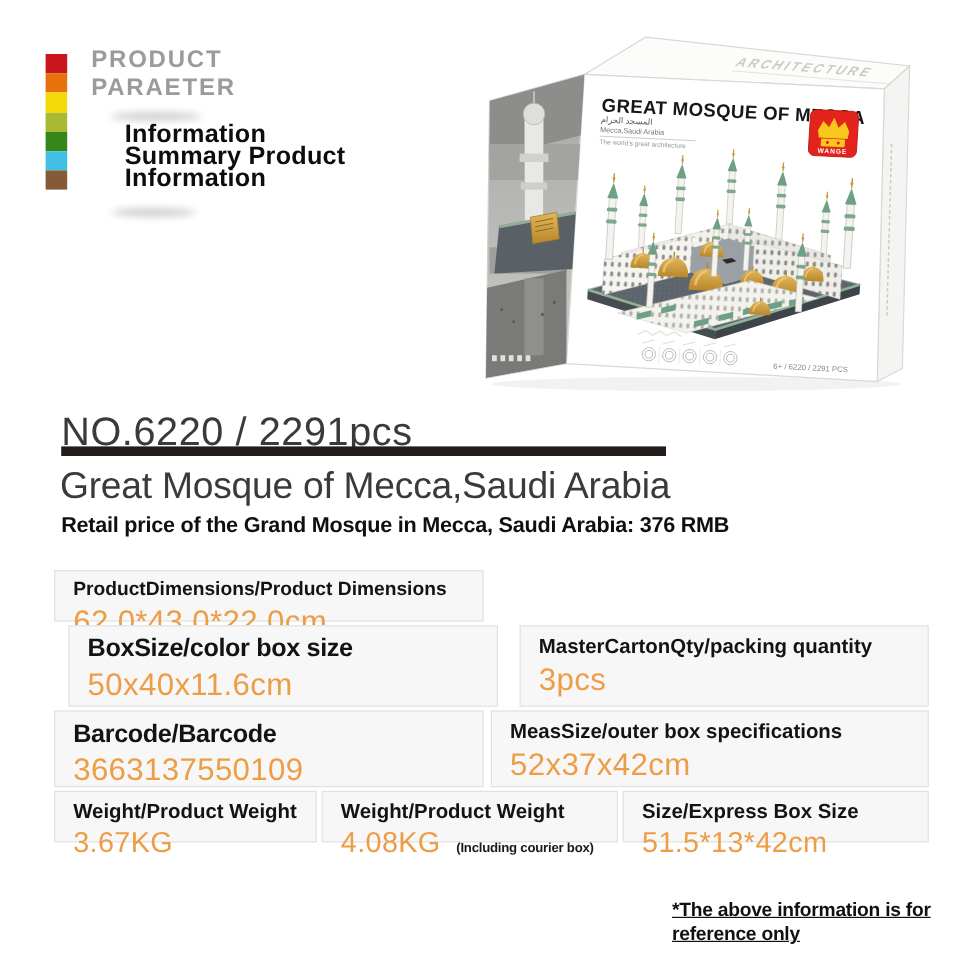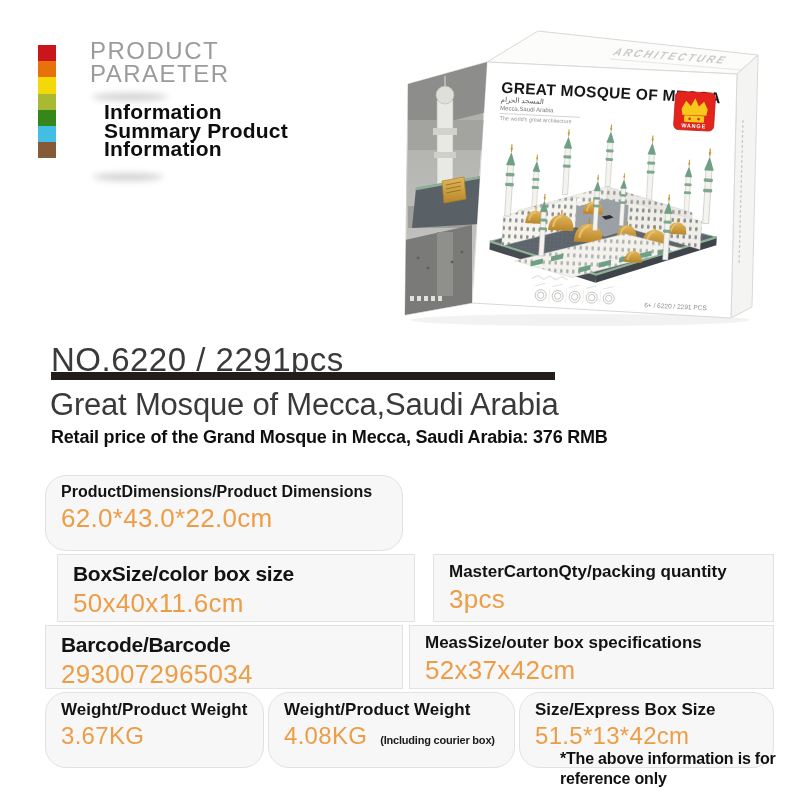--- a/index.html
+++ b/index.html
@@ -2,21 +2,21 @@
 <html><head>
 <meta charset="utf-8">
 <style>
   html,body{margin:0;padding:0;background:#fff;}
   .page{position:relative;width:800px;height:800px;background:#ffffff;overflow:hidden;
         font-family:"Liberation Sans",sans-serif;color:#111;}
 
   
   .color-strip{position:absolute;left:38px;top:45px;display:flex;flex-direction:column;}
   .swatch{width:18px;height:16.2px;}
-  .brand-title{position:absolute;left:90px;top:39px;font-size:24px;font-weight:normal;
+  .brand-title{position:absolute;left:76px;top:39px;font-size:20px;font-weight:bold;
                color:#9b9b9b;letter-spacing:1.5px;line-height:23px;}
   .subtitle{position:absolute;left:104px;top:103px;font-size:21px;font-weight:bold;
             color:#0d0d0d;line-height:18.6px;letter-spacing:0.2px;}
   .swoosh{position:absolute;background:#9e9e9e;opacity:.45;filter:blur(3px);border-radius:50%;}
   #swoosh1{left:92px;top:93px;width:76px;height:8px;}
   #swoosh2{left:93px;top:173px;width:70px;height:8px;}
 
   
   .box-art{position:absolute;left:388px;top:8px;width:384px;height:318px;}
 
@@ -24,35 +24,35 @@
   .model-line{position:absolute;left:51px;top:327px;font-size:33px;color:#3a3a3a;letter-spacing:.5px;margin-top:14px;}
   .divider{position:absolute;left:51px;top:372px;width:504px;height:8px;background:#221d1a;}
   .product-title{position:absolute;left:50px;top:387px;font-size:31px;color:#3a3a3a;letter-spacing:-.2px;}
   .price-line{position:absolute;left:51px;top:427px;font-size:18px;font-weight:bold;color:#0f0f0f;letter-spacing:-.2px;}
 
   
   .spec-table{position:absolute;left:45px;top:475px;width:729px;display:flex;flex-direction:column;gap:3px;}
   .spec-row{display:flex;gap:6px;}
   .spec-row.bottom{gap:4px;}
   .cell{background:#f7f7f7;border:1px solid #e2e2e2;box-sizing:border-box;padding:7px 15px 6px;}
-  .h61{height:76px;border-radius:21px;} .h68{height:68px;margin-left:12px;} .h64{height:64px;}
+  .h61{height:43px;} .h68{height:68px;margin-left:12px;} .h64{height:64px;}
   .w-left{width:358px;} .w-right{flex:1;}
   .b1{width:219px;} .b2{width:247px;} .b3{flex:1;}
   .label{font-weight:bold;color:#131313;}
   .label-sm{font-size:16px;} .label-md{font-size:17px;}
   .label-lg{font-size:21px;letter-spacing:-.3px;}
   .value{font-size:26px;color:#ED9D45;margin-top:2px;letter-spacing:.3px;white-space:nowrap;}
   .value .unit{font-size:20px;letter-spacing:1px;}
   .value-sm{font-size:24px;}
   .note{font-size:11px;font-weight:bold;color:#1a1a1a;margin-left:13px;letter-spacing:-.2px;}
   .value-wrap{display:flex;align-items:baseline;}
 
   
   .footnote{position:absolute;left:560px;top:749px;width:232px;font-size:16px;
-            font-weight:bold;color:#101010;line-height:1.28;letter-spacing:-.2px;}
+            font-weight:bold;color:#101010;line-height:1.28;letter-spacing:-.2px;text-decoration:underline;}
 </style>
 </head>
 <body>
 
 <div class="page">
 
   <div class="color-strip">
       <div class="swatch" style="background: rgb(201, 22, 29);"></div>
       <div class="swatch" style="background: rgb(231, 114, 11);"></div>
       <div class="swatch" style="background: rgb(244, 217, 10);"></div>
@@ -270,21 +270,21 @@
       </div>
       <div class="cell w-right h68">
         <div class="label label-md">MasterCartonQty/packing quantity</div>
         <div class="value">3pcs</div>
       </div>
     </div>
 
     <div class="spec-row">
       <div class="cell w-left h64">
         <div class="label label-lg">Barcode/Barcode</div>
-        <div class="value">2930072965034</div>
+        <div class="value">3663137550109</div>
       </div>
       <div class="cell w-right h64">
         <div class="label label-md">MeasSize/outer box specifications</div>
         <div class="value">52x37x42cm</div>
       </div>
     </div>
 
     <div class="spec-row bottom">
       <div class="cell b1 h61">
         <div class="label label-md">Weight/Product Weight</div>

